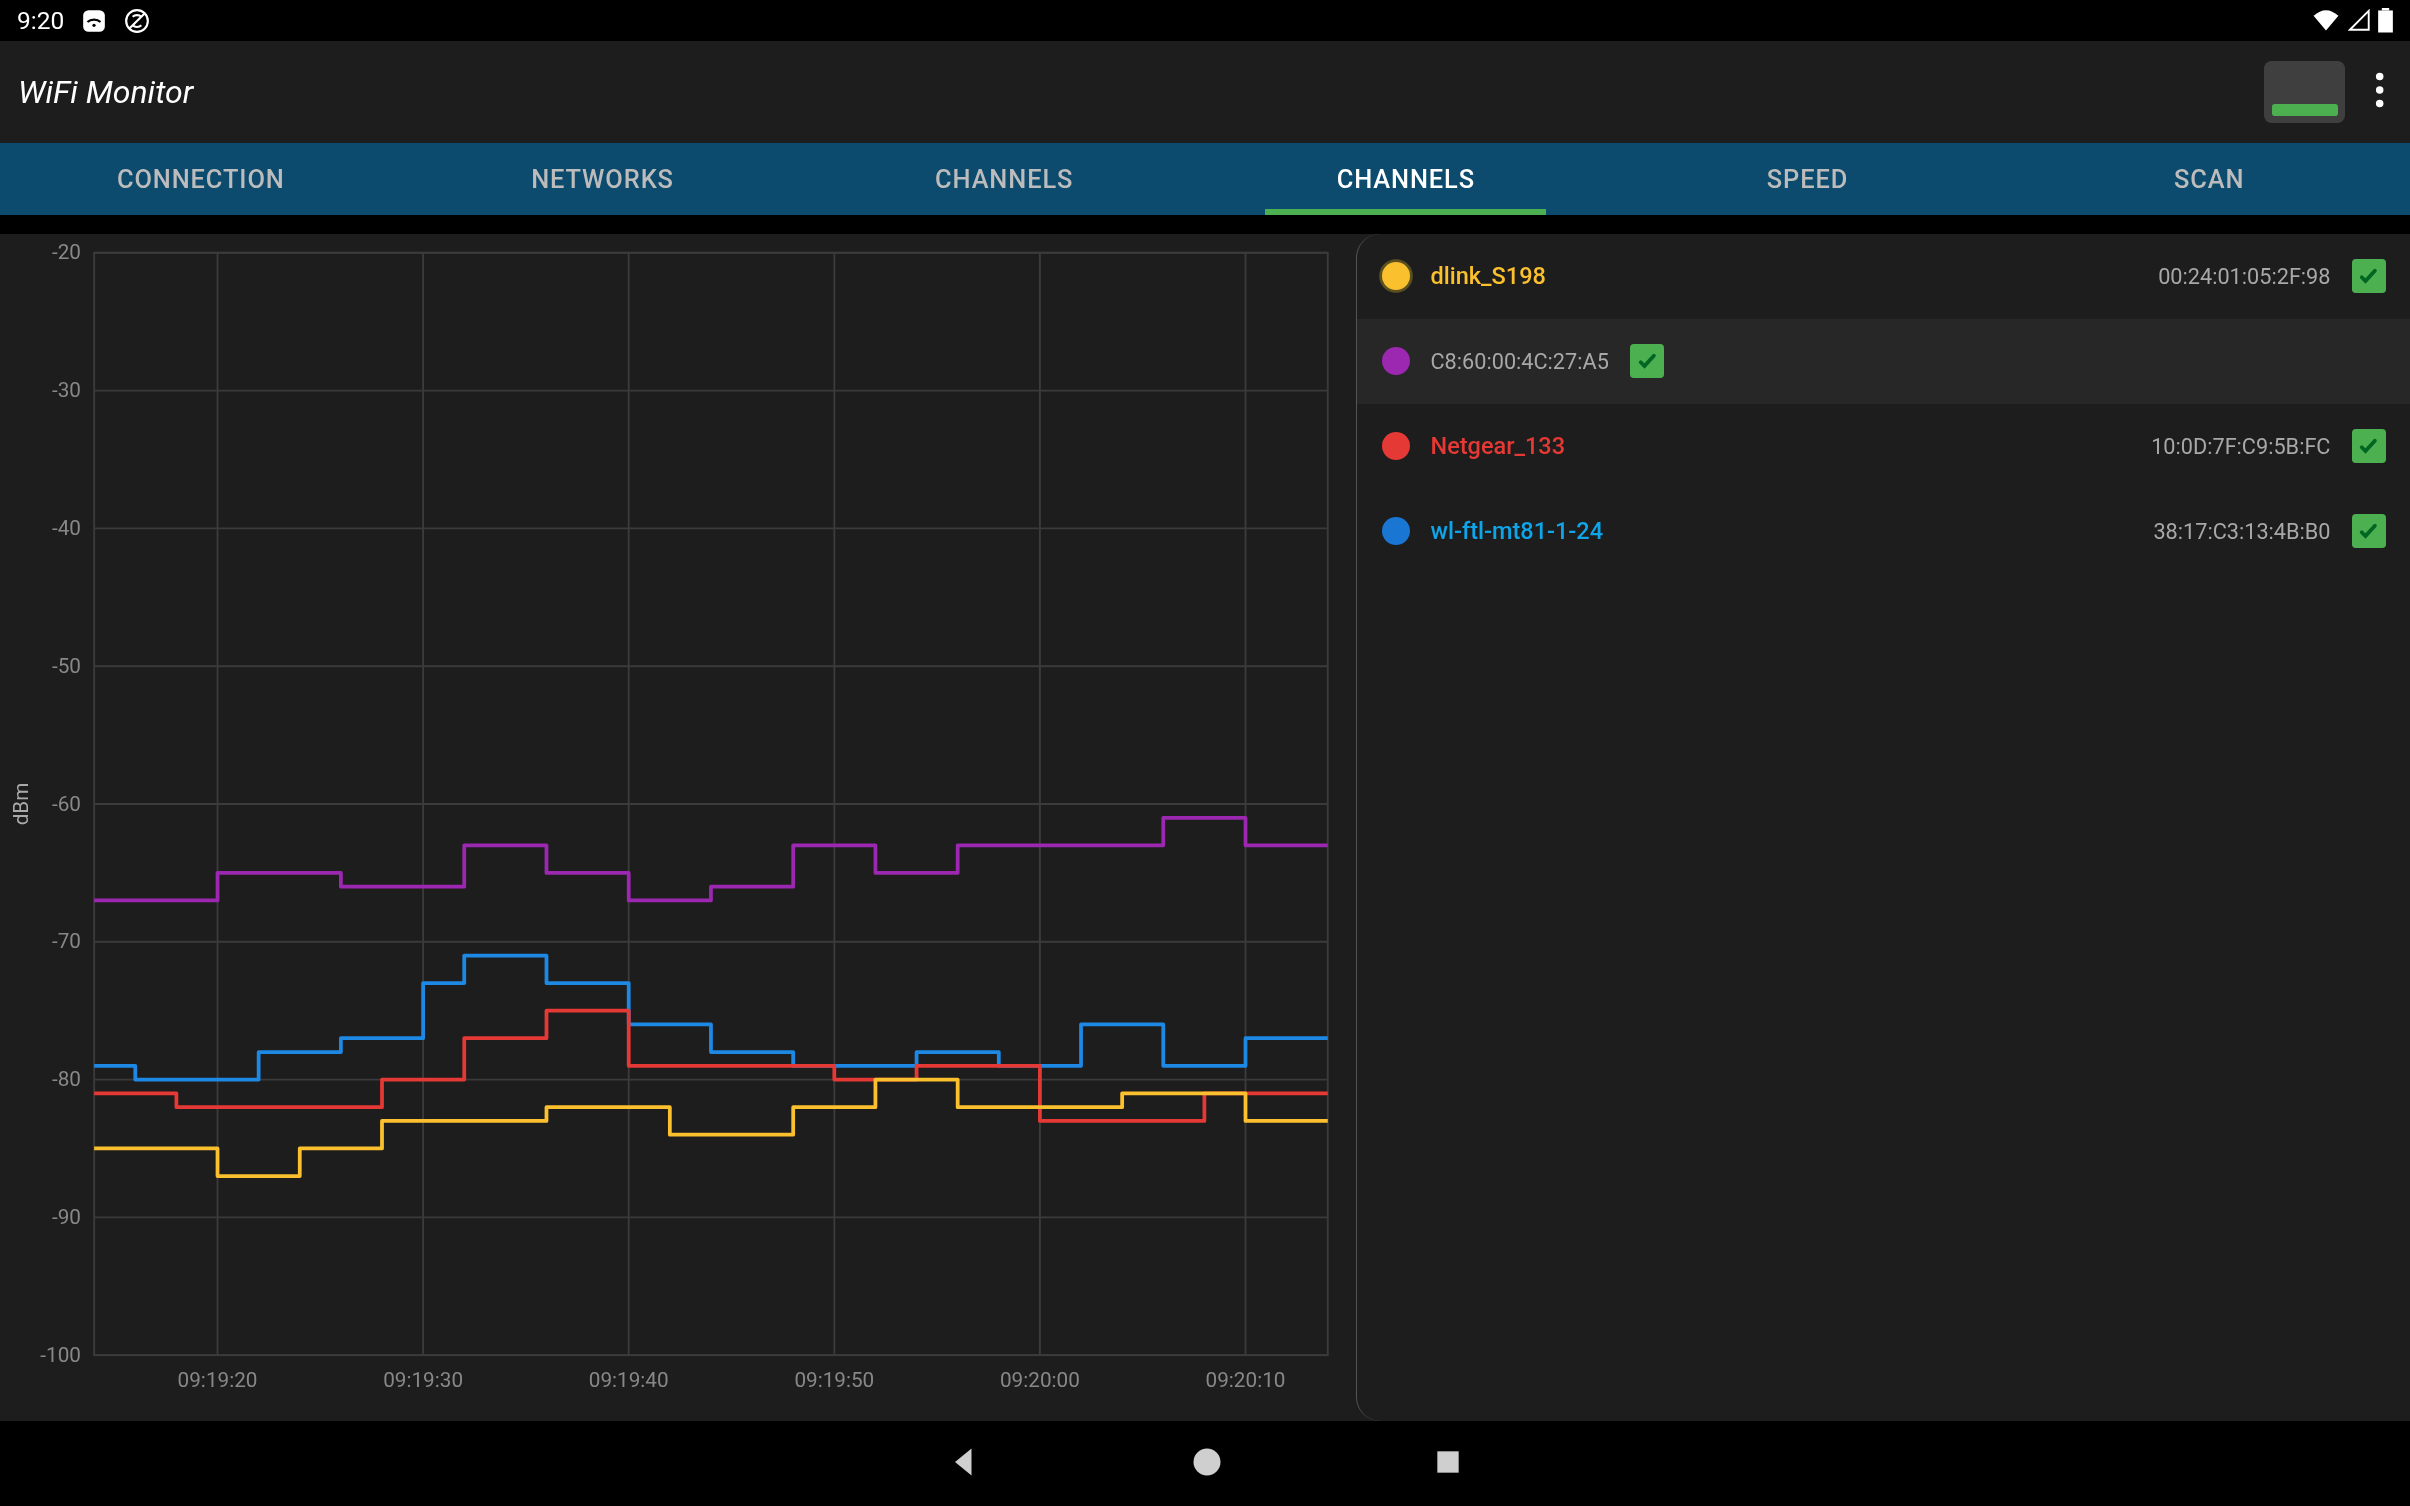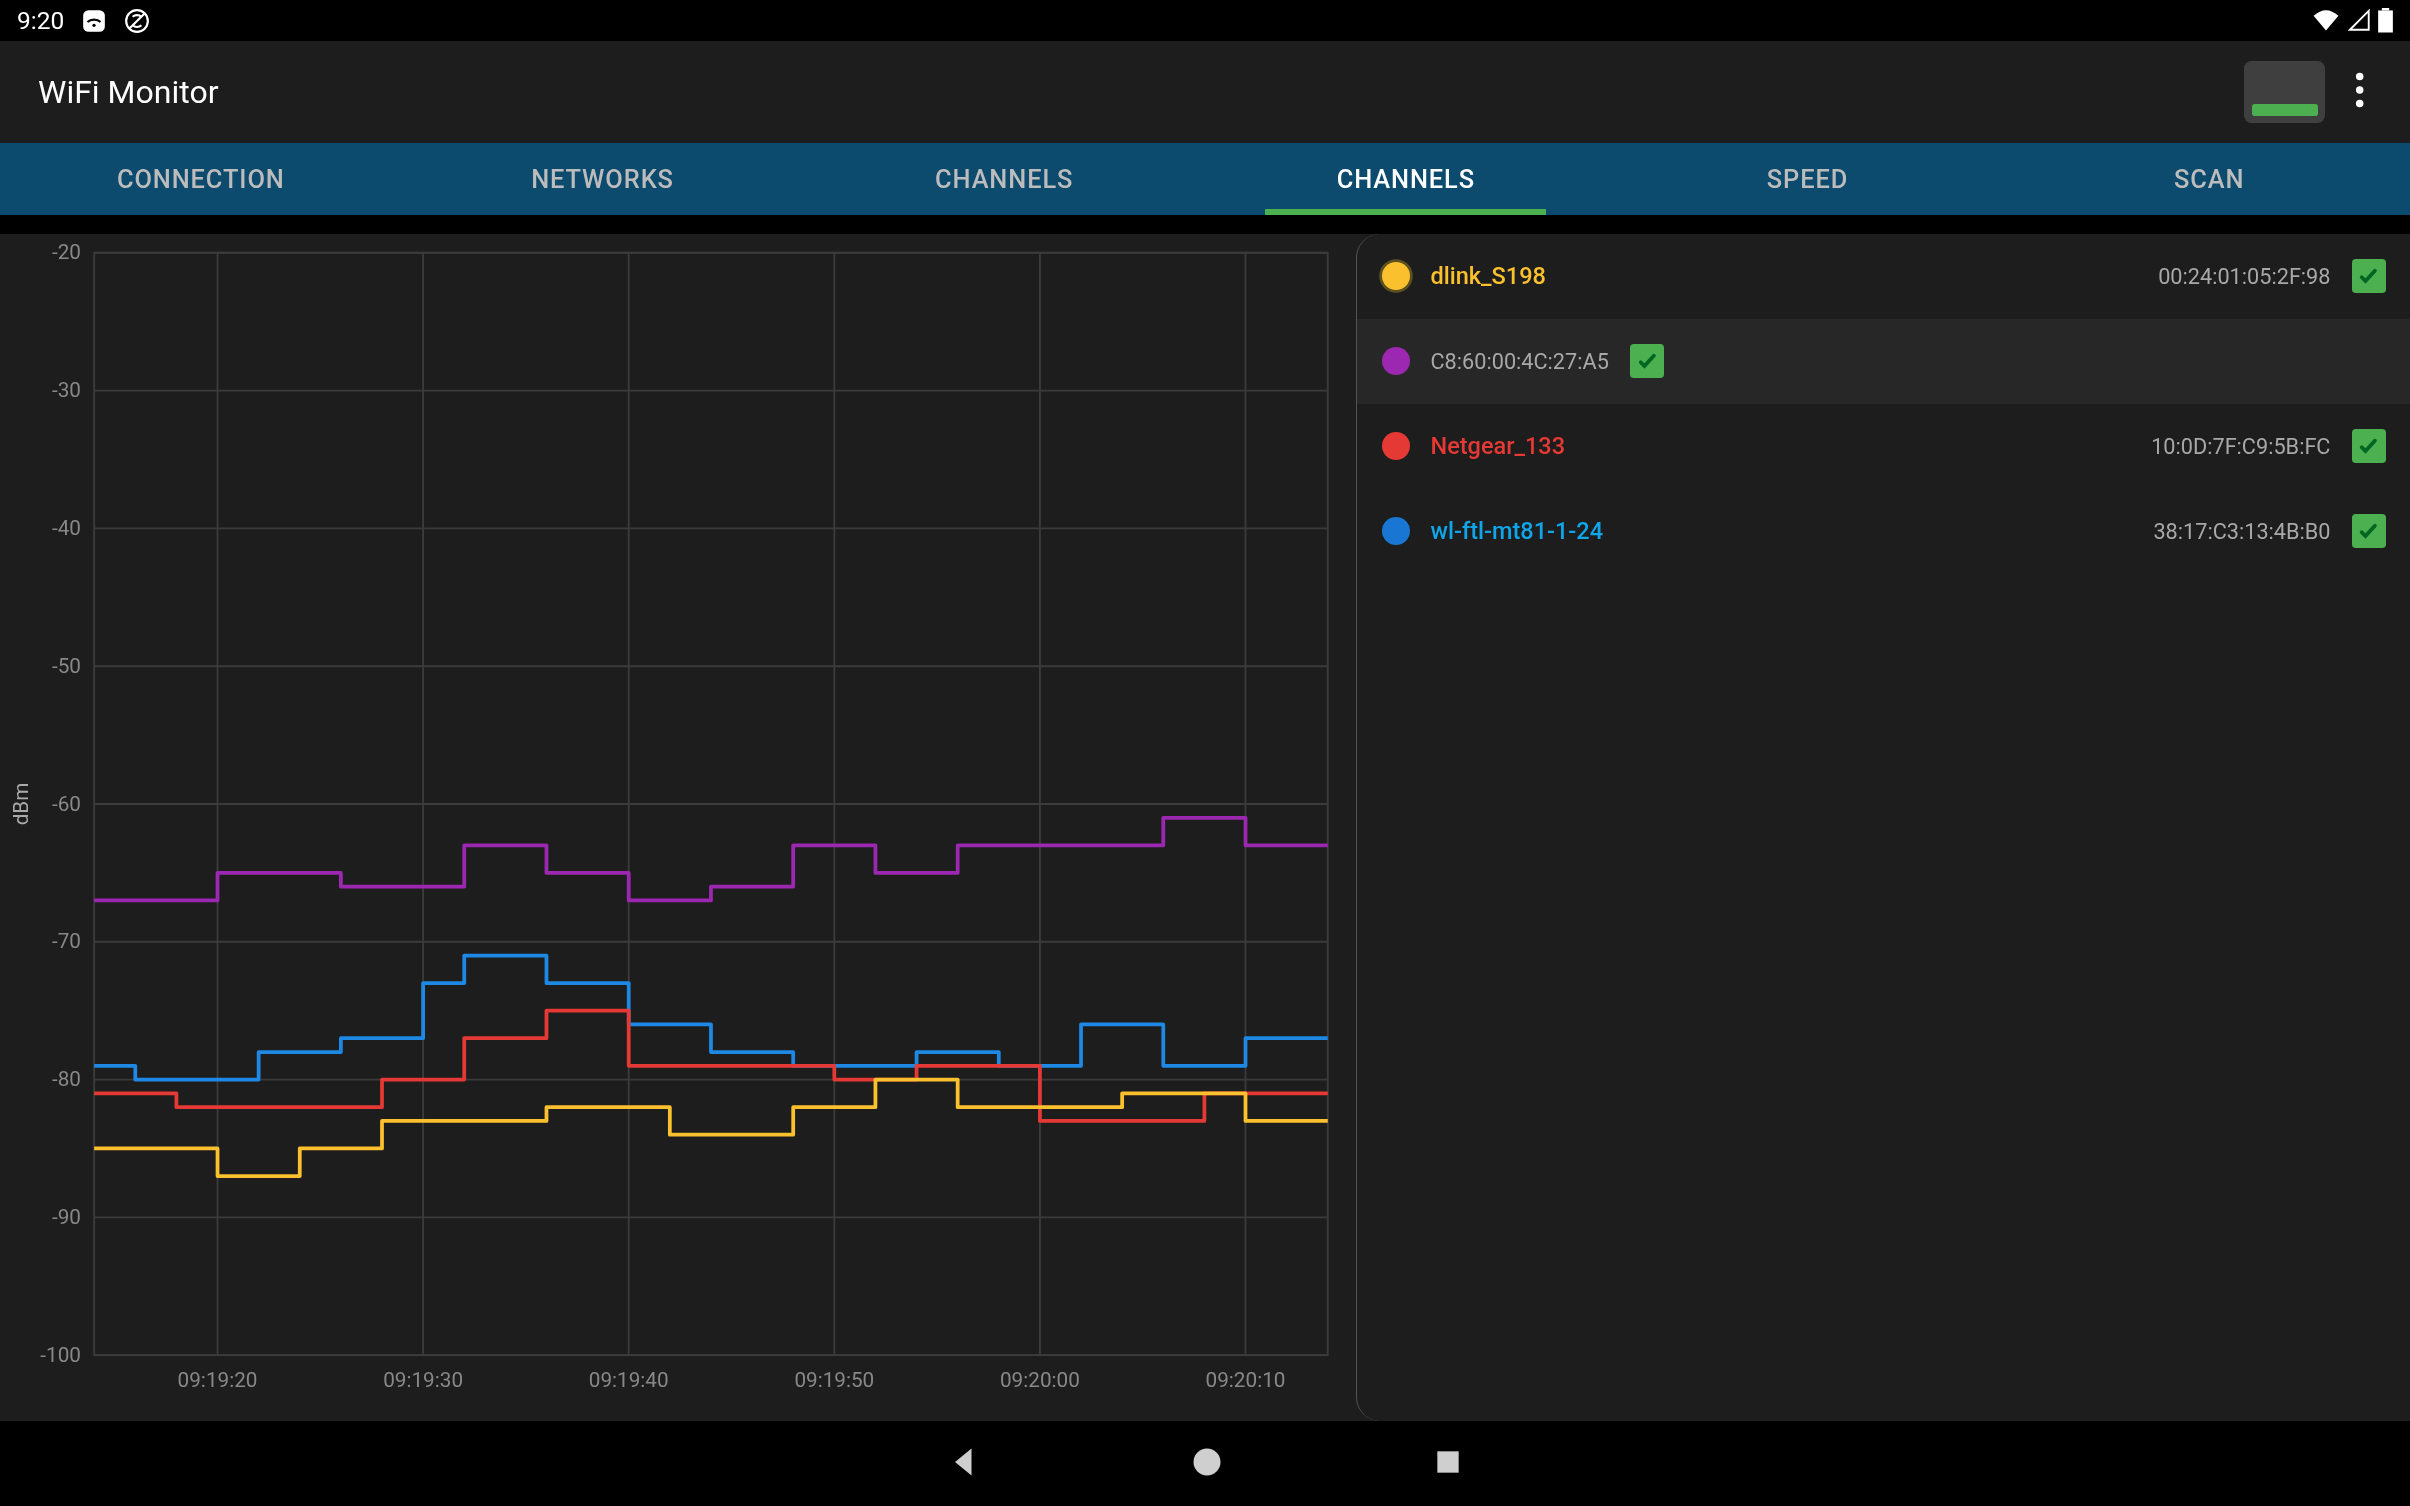--- a/index.html
+++ b/index.html
@@ -19,21 +19,22 @@
   }
   .statusbar .left { display:flex; align-items:center; gap:17px; }
   .statusbar .right { display:flex; align-items:center; gap:7.5px; }
   .status-icon { display:inline-flex; }
 
   
   .appbar {
     position: absolute; left: 0; right: 0; top: 41px; height: 102px;
     background: #1d1d1d;
     display: flex; align-items: center; justify-content: space-between;
-    padding: 0 38px;
+    padding: 0 18px;
+    font-style: italic;
   }
   .appbar-title { font-size: 32px; font-weight: 400; color: #fff; }
   .appbar-right { display:flex; align-items:center; gap: 22.6px; }
   .battery-box {
     width: 81px; height: 62px; background: #3f3f3f; border-radius: 7.5px;
     position: relative;
   }
   .battery-fill {
     position:absolute; left:7.5px; right:7.5px; bottom:7.5px; height:11.3px;
     background:#4caf50; border-radius:2.8px;

